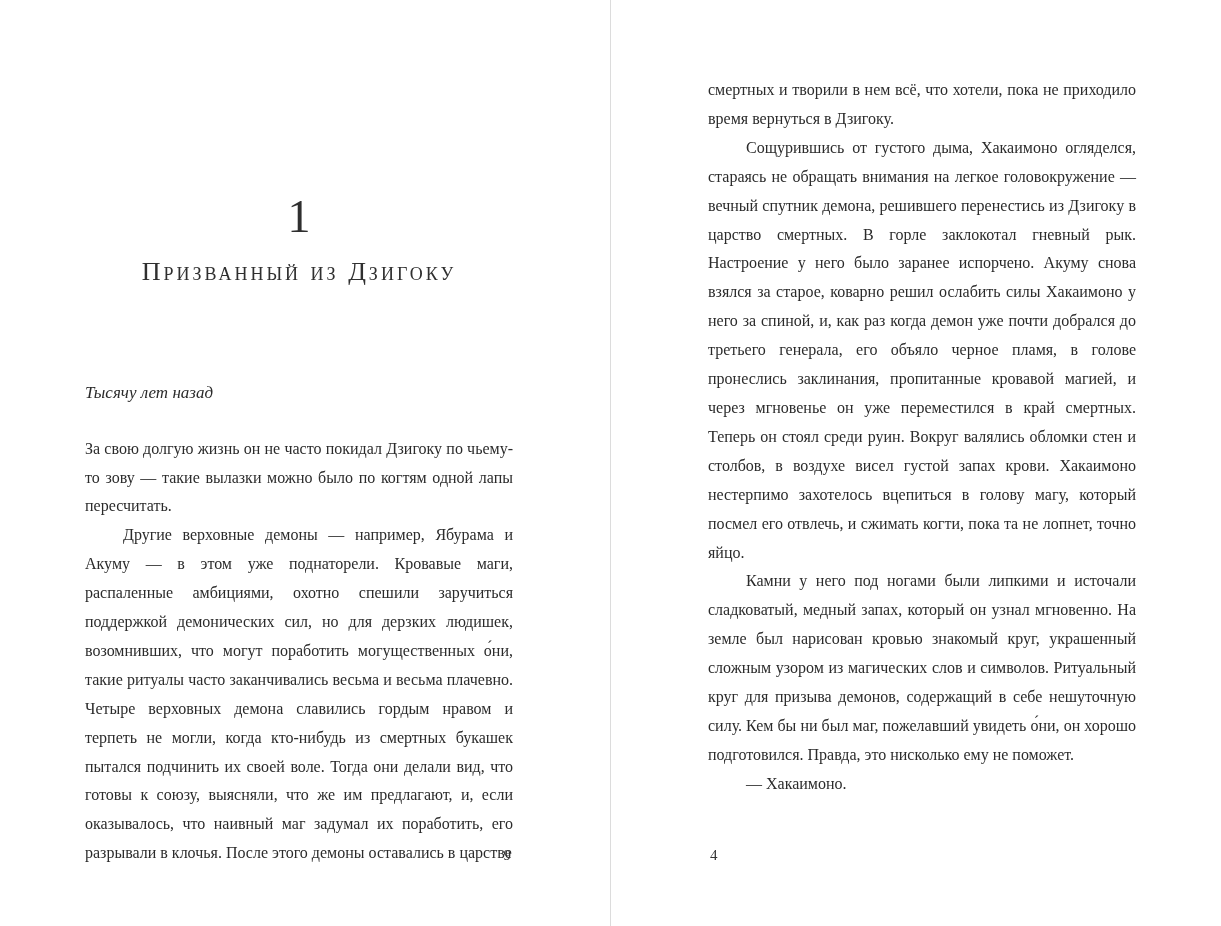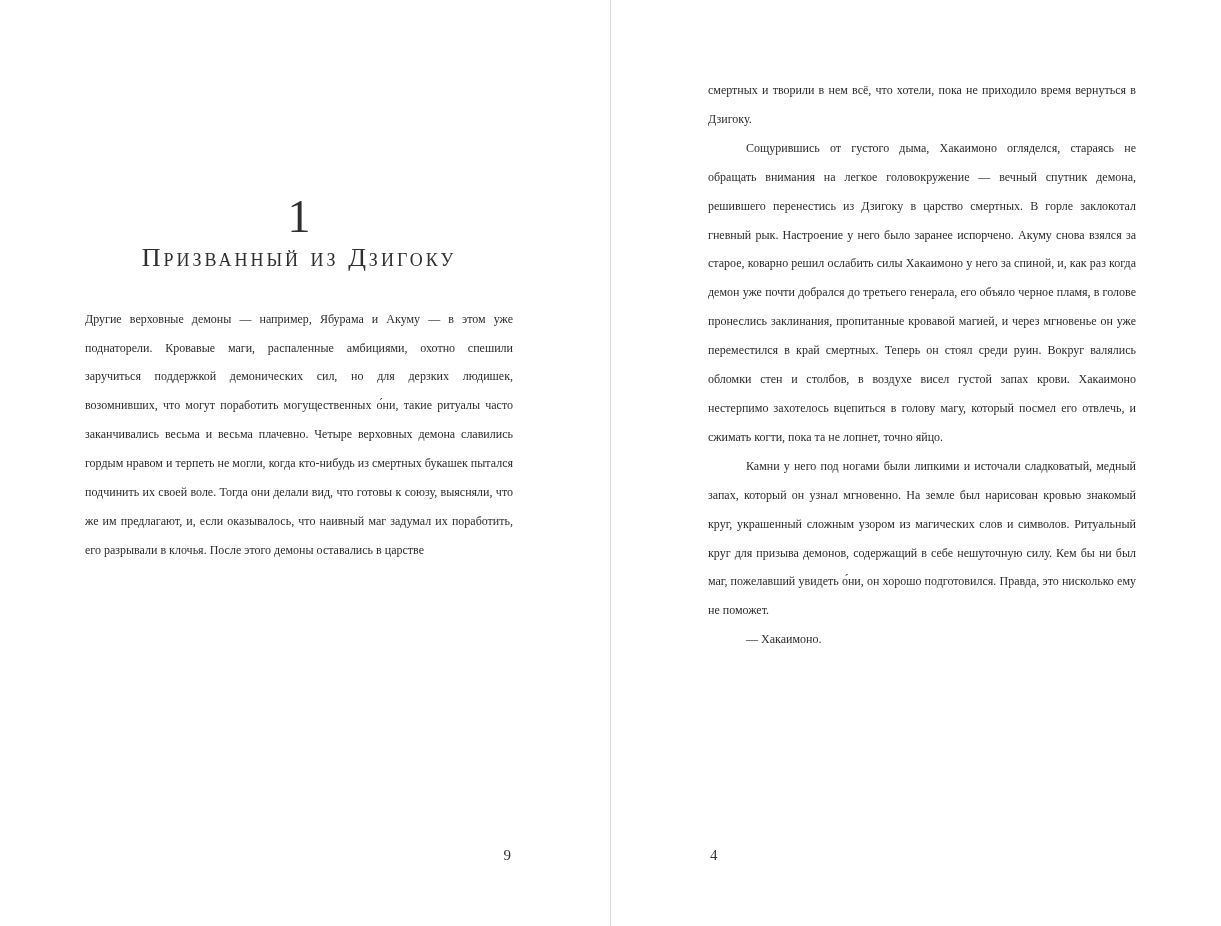--- a/index.html
+++ b/index.html
@@ -33,40 +33,41 @@
   .page-right { left: 708px; width: 428px; }
 
   .chapter-number {
     margin-top: 192px;
     text-align: center;
     font-size: 46px;
     line-height: 1.1;
     color: #2f2f2f;
   }
   .chapter-title {
+    margin-top: 14px;
     text-align: center;
     font-size: 26px;
     letter-spacing: 3px;
     font-variant: small-caps;
     color: #2f2f2f;
     white-space: nowrap;
   }
   .subtitle {
     margin-top: 96px;
     font-style: italic;
     font-size: 17px;
     color: #2b2b2b;
   }
   .paras { margin-top: 32px; }
   .paras-right { margin-top: 76px; }
   .paras p {
     margin: 0;
     text-align: justify;
     text-indent: 38px;
-    font-size: 12px;
+    font-size: 16px;
     line-height: 28.9px;
     color: #2b2b2b;
   }
   .paras p:first-child { text-indent: 0; }
 
   .page-number {
     position: absolute;
     bottom: 62px;
     font-size: 15px;
     color: #333333;
@@ -76,21 +77,23 @@
 </style>
 </head>
 <body>
 
 <div class="spread">
   <div class="gutter"></div>
 
   <div class="page page-left">
     <div class="chapter-number">1</div>
     <div class="chapter-title">Призванный из Дзигоку</div>
+    <div class="subtitle">Тысячу лет назад</div>
     <div class="paras">
+        <p>За свою долгую жизнь он не часто покидал Дзигоку по чьему-то зову — такие вылазки можно было по когтям одной лапы пересчитать.</p>
         <p>Другие верховные демоны — например, Ябурама и Акуму — в этом уже поднаторели. Кровавые маги, распаленные амбициями, охотно спешили заручиться поддержкой демонических сил, но для дерзких людишек, возомнивших, что могут поработить могущественных о́ни, такие ритуалы часто заканчивались весьма и весьма плачевно. Четыре верховных демона славились гордым нравом и терпеть не могли, когда кто-нибудь из смертных букашек пытался подчинить их своей воле. Тогда они делали вид, что готовы к союзу, выясняли, что же им предлагают, и, если оказывалось, что наивный маг задумал их поработить, его разрывали в клочья. После этого демоны оставались в царстве</p>
       </div>
     <div class="page-number pn-right">9</div>
   </div>
 
   <div class="page page-right">
     <div class="paras paras-right">
         <p>смертных и творили в нем всё, что хотели, пока не приходило время вернуться в Дзигоку.</p>
         <p>Сощурившись от густого дыма, Хакаимоно огляделся, стараясь не обращать внимания на легкое головокружение — вечный спутник демона, решившего перенестись из Дзигоку в царство смертных. В горле заклокотал гневный рык. Настроение у него было заранее испорчено. Акуму снова взялся за старое, коварно решил ослабить силы Хакаимоно у него за спиной, и, как раз когда демон уже почти добрался до третьего генерала, его объяло черное пламя, в голове пронеслись заклинания, пропитанные кровавой магией, и через мгновенье он уже переместился в край смертных. Теперь он стоял среди руин. Вокруг валялись обломки стен и столбов, в воздухе висел густой запах крови. Хакаимоно нестерпимо захотелось вцепиться в голову магу, который посмел его отвлечь, и сжимать когти, пока та не лопнет, точно яйцо.</p>
         <p>Камни у него под ногами были липкими и источали сладковатый, медный запах, который он узнал мгновенно. На земле был нарисован кровью знакомый круг, украшенный сложным узором из магических слов и символов. Ритуальный круг для призыва демонов, содержащий в себе нешуточную силу. Кем бы ни был маг, пожелавший увидеть о́ни, он хорошо подготовился. Правда, это нисколько ему не поможет.</p>

